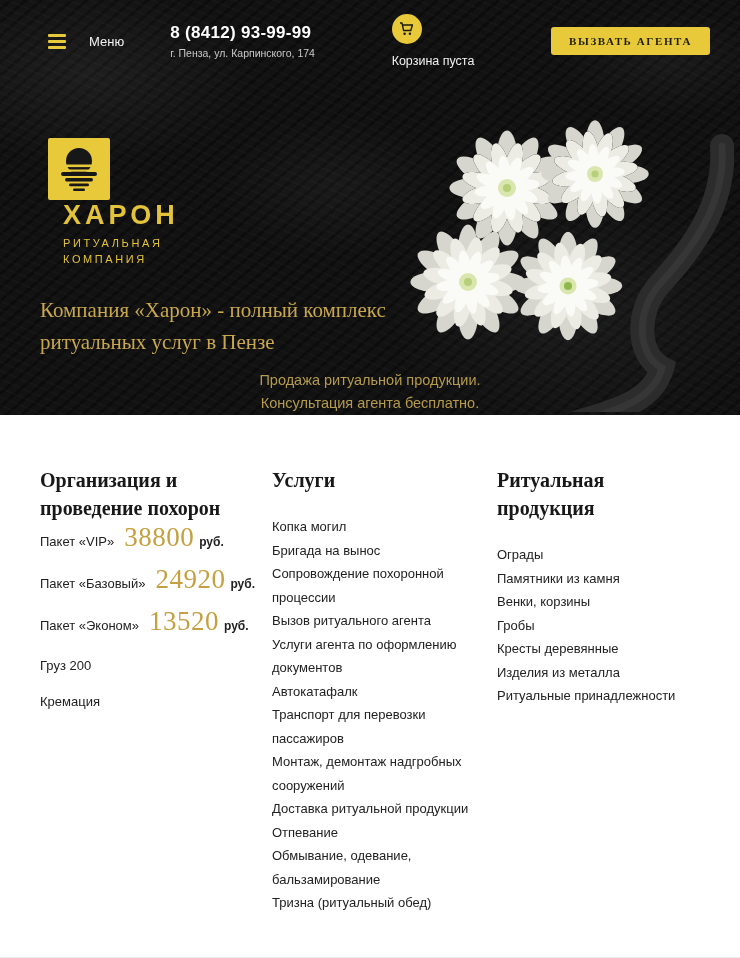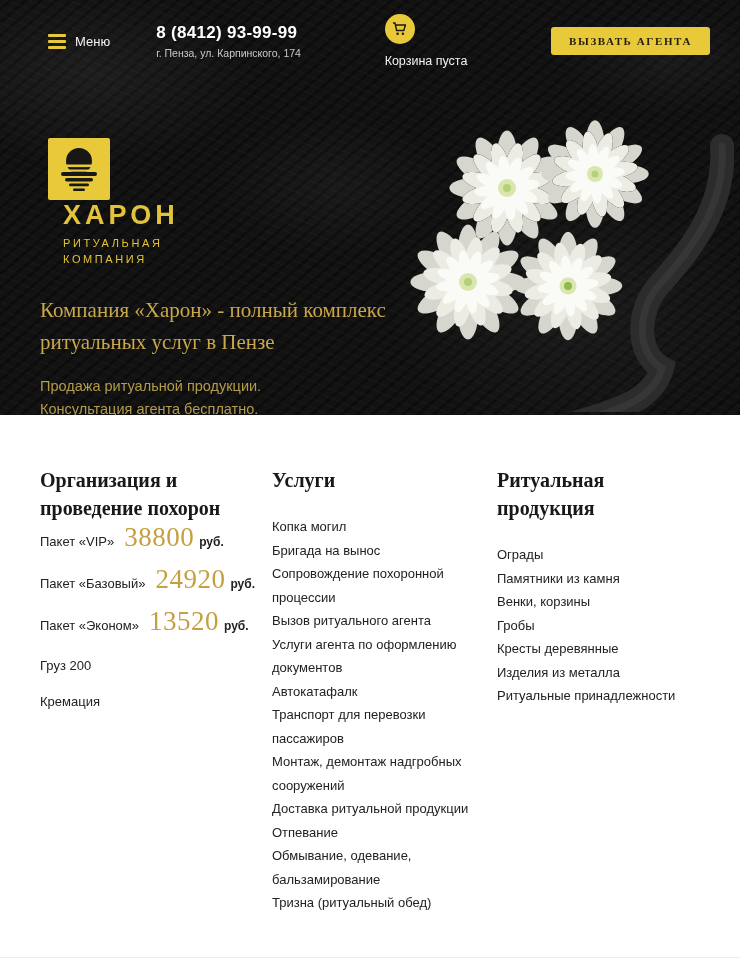--- a/index.html
+++ b/index.html
@@ -25,21 +25,21 @@
       repeating-linear-gradient(23deg, rgba(255,255,255,0.015) 0 2px, transparent 2px 8px),
       repeating-linear-gradient(-41deg, rgba(0,0,0,0.35) 0 3px, transparent 3px 10px);
   }
   .flowers-svg { position: absolute; top: 112px; right: 6px; width: 330px; height: 300px; }
 
   .hero-header {
     position: relative; z-index: 3;
     display: flex; align-items: center;
     padding: 14px 30px 0 48px;
   }
-  .menu-btn { display: flex; align-items: center; gap: 9px; cursor: pointer; }
+  .menu-btn { display: flex; align-items: center; gap: 23px; cursor: pointer; }
   .burger { display: flex; flex-direction: column; gap: 3px; }
   .burger i { display: block; width: 18px; height: 3px; background: #e7c93a; border-radius: 1px; }
   .menu-label { color: #f2f2f2; font-size: 13px; }
   .phone-block { margin-left: 46px; }
   .phone-number { color: #ffffff; font-size: 17px; font-weight: bold; letter-spacing: 0.3px; }
   .address { color: #c9c9c9; font-size: 10.5px; margin-top: 4px; }
   .spacer { flex: 1; }
   .cart { display: flex; gap: 10px; cursor: pointer; flex-direction: column; }
   .cart-circle {
     width: 30px; height: 30px; border-radius: 50%;
@@ -59,22 +59,22 @@
   .logo-title { color: #e2c33a; font-size: 27px; font-weight: bold; letter-spacing: 4px; line-height: 1; margin-top: 2px; }
   .logo-subtitle { color: #e2c33a; font-size: 11px; letter-spacing: 2.6px; margin-top: 7px; line-height: 1.45; white-space: pre-line; }
 
   .hero-heading {
     position: relative; z-index: 3;
     margin: 26px 40px 0 40px; max-width: 392px;
     font-size: 21px; color: #c9a84c; line-height: 1.55; font-weight: normal;
   }
   .hero-subtext {
     position: relative; z-index: 3;
-    margin: 16px 40px 0 40px;
-    font-size: 14.5px; color: #b59b4c; line-height: 1.6; white-space: pre-line;
+    margin: 10px 40px 0 40px;
+    font-size: 14.5px; color: #b59b4c; line-height: 1.6; white-space: pre-line; text-align: center;
   }
   .learn-more-wrap { position: relative; z-index: 3; text-align: center; }
   .learn-more { color: #f1f1f1; font-size: 14px; cursor: pointer; display: inline-block; }
 
   
   .content { display: flex; padding: 51px 40px 0 40px; }
   .col-heading { font-family: "Liberation Serif", "DejaVu Serif", serif; font-size: 20px; font-weight: bold; color: #181818; line-height: 1.4; }
   .col-packages { flex: 0 0 232px; }
   .col-services { flex: 0 0 225px; }
   .col-products { flex: 1; }

